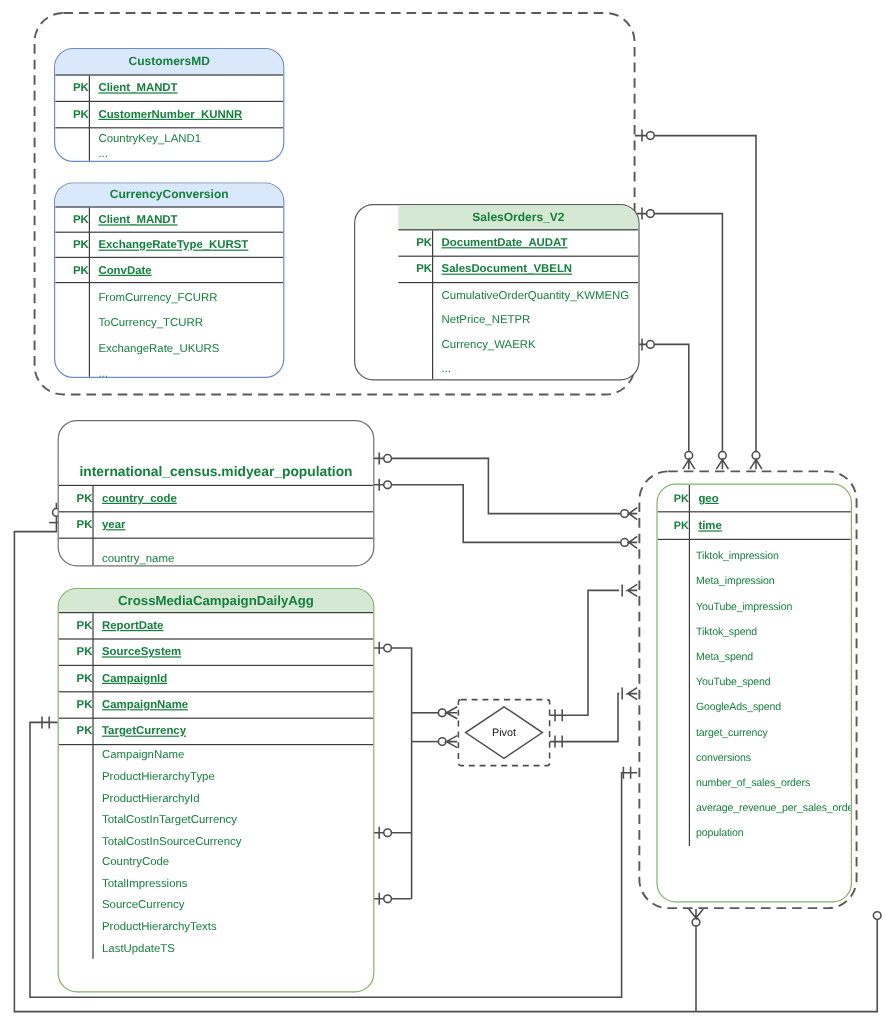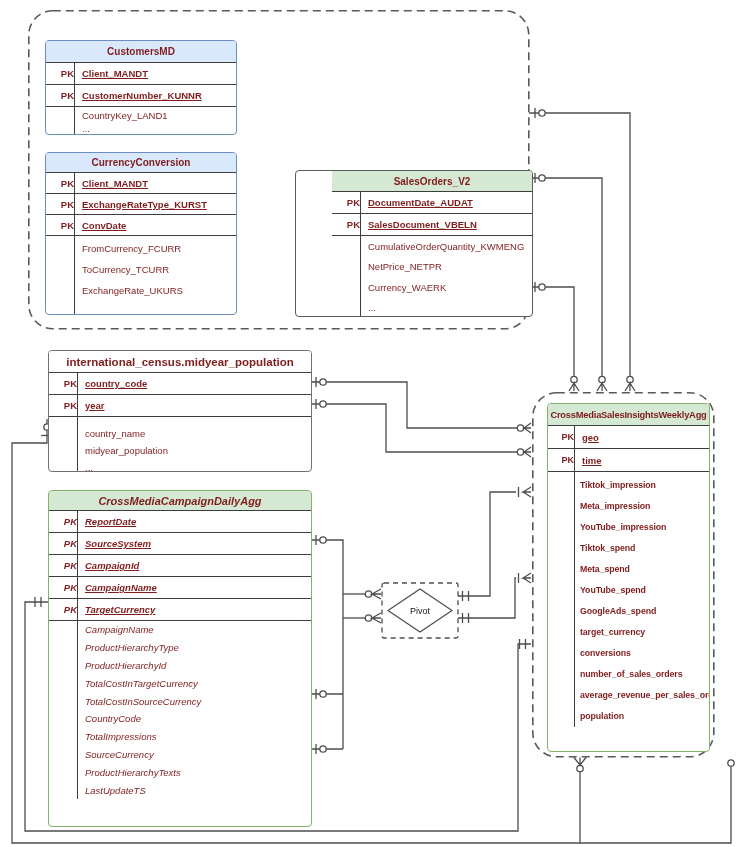--- a/index.html
+++ b/index.html
@@ -1,20 +1,20 @@
 <!DOCTYPE html>
 <html><head>
 <meta charset="utf-8">
 <style>
   html,body{margin:0;padding:0;background:#fff;}
   #canvas{position:relative;width:738px;height:847px;background:#fff;
           font-family:"Liberation Sans",sans-serif;overflow:hidden;}
   svg{position:absolute;left:0;top:0;z-index:1;}
-  .tbl{position:absolute;background:#fff;z-index:2;border-radius:4px;overflow:hidden;
-       color:#7f1d1d;border:1px solid #666;}
+  .tbl{position:absolute;background:#fff;z-index:2;border-radius:16px;overflow:hidden;
+       color:#15803d;border:1px solid #666;}
   .tbl .hd{font-weight:bold;text-align:center;display:flex;align-items:center;justify-content:center;
        border-bottom:1px solid #3d3d3d;white-space:nowrap;overflow:hidden;}
   .tbl .body{position:relative;}
   .vline{position:absolute;top:0;bottom:0;width:1px;background:#3d3d3d;left:28px;}
   .pkrow{display:flex;align-items:center;border-bottom:1px solid #3d3d3d;}
   .pkrow .pkl{width:28px;text-align:right;font-weight:bold;flex:none;font-size:9.5px;}
   .pkrow .pkn{padding-left:8px;font-weight:bold;text-decoration:underline;
        white-space:nowrap;font-size:9.5px;}
   .frow{display:flex;align-items:center;padding-left:36px;white-space:nowrap;font-size:9.5px;}
   .fields{position:relative;}
@@ -31,36 +31,36 @@
   .t-curr .pkrow{height:20px;}
   .t-curr .fields{padding-top:2px;}
   .t-curr .frow{height:21px;}
 
   .t-sales{left:295px;top:170px;width:200px;height:145px;border-color:#5b5b5b;padding-left:36px;}
   .t-sales .hd{height:20px;font-size:10px;background:#d5e8d4;}
   .t-sales .pkrow{height:21px;}
   .t-sales .frow{height:20.5px;}
 
   .t-census{left:48px;top:350px;width:262px;height:120px;border-color:#707070;}
-  .t-census .hd{height:21px;font-size:11.5px;background:#ffffff;}
+  .t-census .hd{height:21px;font-size:11.5px;background:#ffffff;margin-top:32px;}
   .t-census .pkrow{height:21px;}
   .t-census .fields{padding-top:8px;}
   .t-census .frow{height:17px;}
 
-  .t-daily{left:48px;top:490px;width:262px;height:335px;border-color:#82b366;font-style:italic;}
+  .t-daily{left:48px;top:490px;width:262px;height:335px;border-color:#82b366;}
   .t-daily .hd{height:19px;font-size:11px;background:#d5e8d4;}
   .t-daily .pkrow{height:21px;}
   .t-daily .frow{height:17.8px;}
 
   .t-weekly{left:547px;top:403px;width:161px;height:347px;border-color:#82b366;}
   .t-weekly .hd{height:21px;font-size:9.3px;background:#d5e8d4;letter-spacing:-0.2px;}
   .t-weekly .pkrow{height:22px;}
   .t-weekly .vline{left:26px;}
   .t-weekly .pkrow .pkl{width:26px;font-size:9px;}
-  .t-weekly .fields{padding-top:2.5px;font-weight:bold;}
+  .t-weekly .fields{padding-top:2.5px;}
   .t-weekly .frow{height:21px;padding-left:32px;font-size:8.8px;letter-spacing:-0.1px;}
 </style>
 </head>
 <body>
 
 <div id="canvas">
 
 <svg width="738" height="847" viewBox="0 0 738 847">
 
   <rect x="28.8" y="10.8" width="500" height="318" rx="24" fill="#fff" stroke="#595959" stroke-width="1.6" stroke-dasharray="8,5"></rect>
@@ -292,21 +292,20 @@
           <div class="frow">CountryCode</div>
           <div class="frow">TotalImpressions</div>
           <div class="frow">SourceCurrency</div>
           <div class="frow">ProductHierarchyTexts</div>
           <div class="frow">LastUpdateTS</div>
         </div>
     </div>
   </div>
 
   <div class="tbl t-weekly">
-    <div class="hd">CrossMediaSalesInsightsWeeklyAgg</div>
     <div class="body">
       <div class="vline"></div>
       <div>
           <div class="pkrow">
             <span class="pkl">PK</span>
             <span class="pkn">geo</span>
           </div>
           <div class="pkrow">
             <span class="pkl">PK</span>
             <span class="pkn">time</span>

